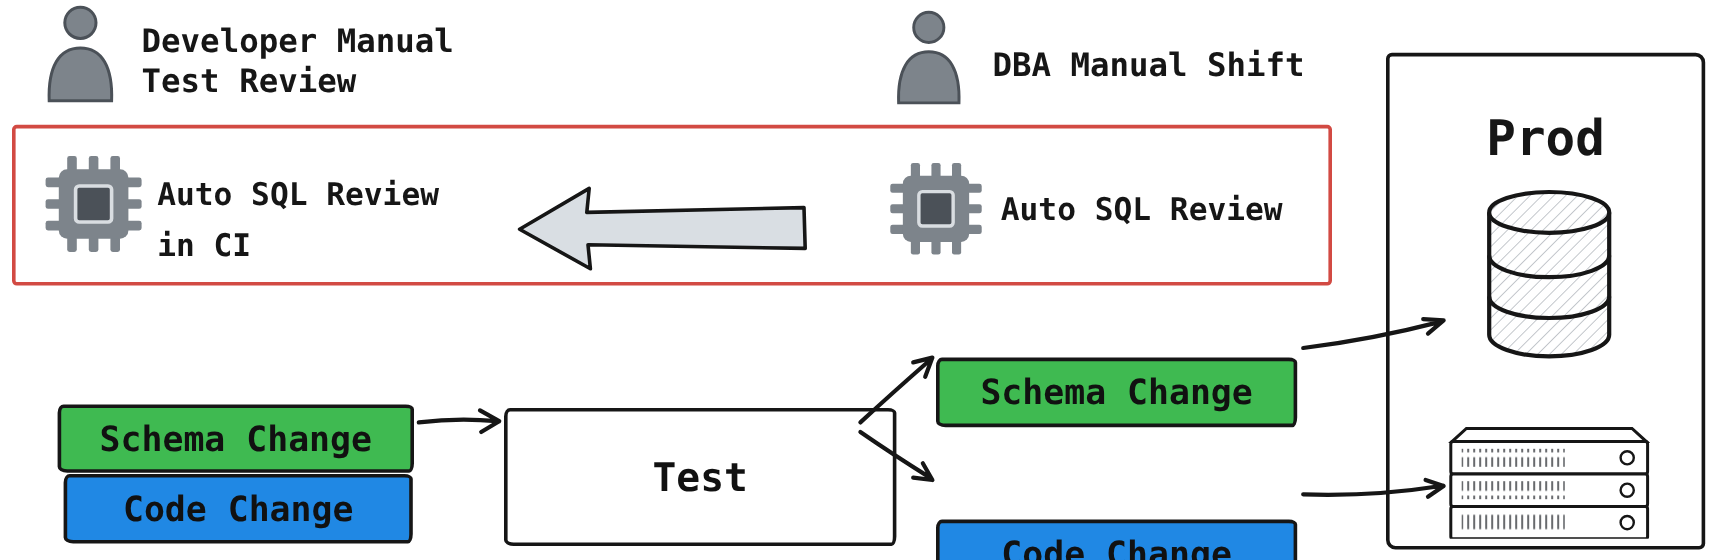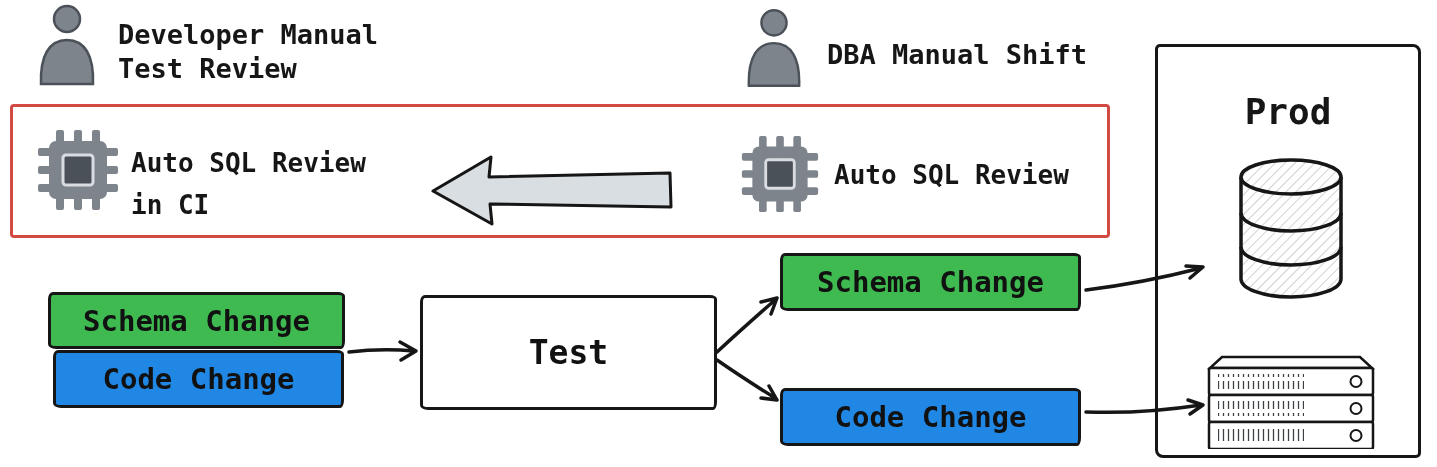--- a/index.html
+++ b/index.html
@@ -6,21 +6,21 @@
   html,body { background:#ffffff; }
   .canvas {
     position:relative; width:1437px; height:467px; overflow:hidden;
     font-family:"DejaVu Sans Mono", monospace; color:var(--ink,#161616); background:#fff;
   }
   .abs { position:absolute; }
   .label { font-weight:700; white-space:pre-line; }
   .box {
     position:absolute; display:flex; align-items:center; justify-content:center;
     font-weight:700; border:3px solid var(--ink,#161616);
-    border-radius:5px 7px 4px 8px / 7px 4px 8px 5px; color:#111;
+    border-radius:5px 7px 4px 8px / 7px 4px 8px 5px; color:#111;margin-top:45px;
   }
   .green-fill { background:var(--green,#3fba51); }
   .blue-fill  { background:var(--blue,#2088e4); }
   .panel-red {
     border:3px solid var(--red_outline,#d24a43);
     border-radius:4px; background:transparent;
   }
   .person-fill { fill:var(--gray,#7d848b); stroke:var(--gray_dark,#4b5158); stroke-width:2.5; }
   .chip-pin rect, .chip-body { fill:var(--gray,#7d848b); }
   .chip-core { fill:var(--gray_dark,#4b5158); stroke:#d9dde1; stroke-width:3; }
@@ -29,21 +29,21 @@
   .outline { fill:#ffffff; stroke:var(--ink,#161616); }
 </style>
 </head>
 <body>
 
 <div class="canvas">
 
   <div class="abs panel-red" style="left:10px;top:104px;width:1100px;height:134px"></div>
 
   <div class="abs" style="left:1155px;top:44px;width:266px;height:414px;border:3px solid var(--ink,#161616);border-radius:5px 8px 5px 8px;background:#fff">
-    <div class="label" style="position:absolute;top:44px;left:0;width:100%;text-align:center;font-size:36px">Prod</div>
+    <div class="label" style="position:absolute;top:44px;left:0;width:100%;text-align:center;font-size:41px">Prod</div>
 
     <svg style="position:absolute;left:77px;top:106px" width="112" height="152" viewBox="0 0 112 152">
       <defs>
         <pattern id="dbhatch" width="7" height="7" patternUnits="userSpaceOnUse" patternTransform="rotate(45)">
           <rect width="7" height="7" fill="#ffffff"></rect>
           <line x1="0" y1="0" x2="0" y2="7" stroke="#b9bec3" stroke-width="1.4"></line>
         </pattern>
       </defs>
       <path d="M6 24 L6 126 A50 18 0 0 0 106 126 L106 24" fill="url(#dbhatch)" stroke="#161616" stroke-width="3.5"></path>
       <ellipse cx="56" cy="24" rx="50" ry="17" fill="url(#dbhatch)" stroke="#161616" stroke-width="3.5"></ellipse>
@@ -119,21 +119,21 @@
   </svg>
 
   <svg class="abs" style="left:428px;top:150px" width="246" height="78" viewBox="0 0 246 78">
     <polygon class="block-arrow" points="5,41 63,7 61,27 242,23 243,57 62,54 64,74"></polygon>
   </svg>
 
   <div class="abs box green-fill" style="left:48px;top:292px;width:297px;height:57px;font-size:29px">Schema Change</div>
 
   <div class="abs box blue-fill" style="left:53px;top:350px;width:291px;height:58px;font-size:29px">Code Change</div>
 
-  <div class="abs box" style="left:420px;top:295px;width:297px;height:115px;font-size:33px;background:#fff">Test</div>
+  <div class="abs box" style="left:420px;top:295px;width:327px;height:115px;font-size:33px;background:#fff">Test</div>
 
   <div class="abs box green-fill" style="left:780px;top:253px;width:301px;height:58px;font-size:29px">Schema Change</div>
 
   <div class="abs box blue-fill" style="left:780px;top:388px;width:301px;height:58px;font-size:29px">Code Change</div>
 
   <svg class="abs" style="left:346px;top:332px" width="76" height="38" viewBox="0 0 76 38">
     <path class="sketch" d="M3 20 Q 36 16 68 19 M70 19 L54 10 M70 19 L55 28"></path>
   </svg>
 
   <svg class="abs" style="left:713px;top:278px" width="75" height="142" viewBox="0 0 75 142">

